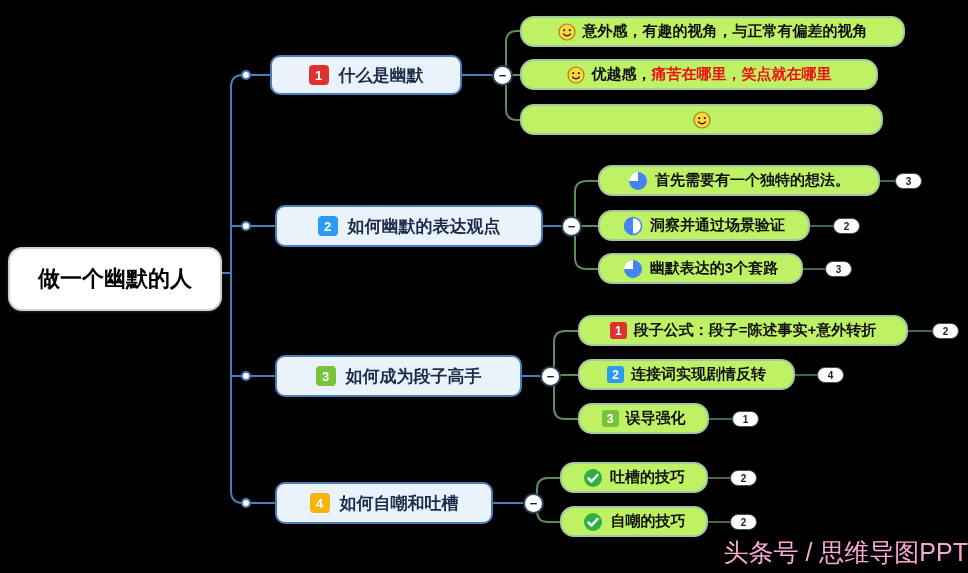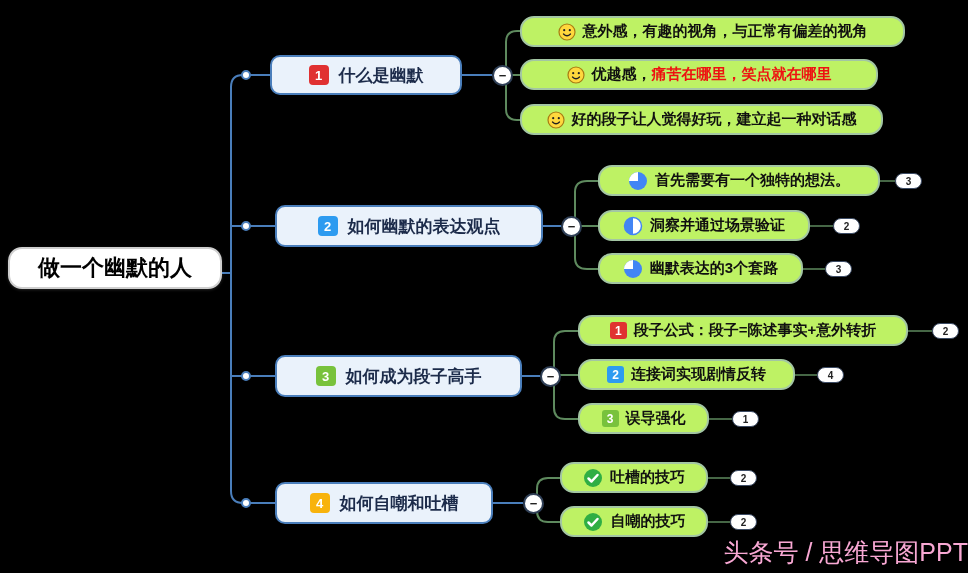--- a/index.html
+++ b/index.html
@@ -75,21 +75,21 @@
       <path d="M810 226 H833"></path>
       <path d="M803 269 H825"></path>
       <path d="M908 331 H932"></path>
       <path d="M795 375 H817"></path>
       <path d="M709 419 H732"></path>
       <path d="M708 478 H730"></path>
       <path d="M708 522 H730"></path>
     </g>
   </svg>
 
-  <div class="node root" style="left:8px;top:247px;width:214px;height:42px;">
+  <div class="node root" style="left:8px;top:247px;width:214px;height:64px;">
     <span>做一个幽默的人</span>
   </div>
 
   <div class="node main" style="left:270px;top:55px;width:192px;height:40px;">
     <span class="badge b-red">1</span>
     <span>什么是幽默</span>
   </div>
   <div class="collapse" style="left:492px;top:65px;">
     <span>−</span>
   </div>
@@ -121,21 +121,20 @@
 
   <div class="node sub" style="left:520px;top:104px;width:363px;height:31px;">
     <span class="icon">
       <svg width="18" height="18" viewBox="0 0 18 18">
           <circle cx="9" cy="9" r="8" fill="#ffd83d" stroke="#a87b12" stroke-width="1.2"></circle>
           <circle cx="6.2" cy="7.2" r="1.1" fill="#222"></circle>
           <circle cx="11.8" cy="7.2" r="1.1" fill="#222"></circle>
           <path d="M5.5 11 Q9 14.5 12.5 11" stroke="#222" stroke-width="1.3" fill="none" stroke-linecap="round"></path>
         </svg>
     </span>
-    <span>好的段子让人觉得好玩，建立起一种对话感</span>
   </div>
 
   <div class="node main" style="left:275px;top:205px;width:268px;height:42px;">
     <span class="badge b-blue">2</span>
     <span>如何幽默的表达观点</span>
   </div>
   <div class="collapse" style="left:561px;top:216px;">
     <span>−</span>
   </div>
 

